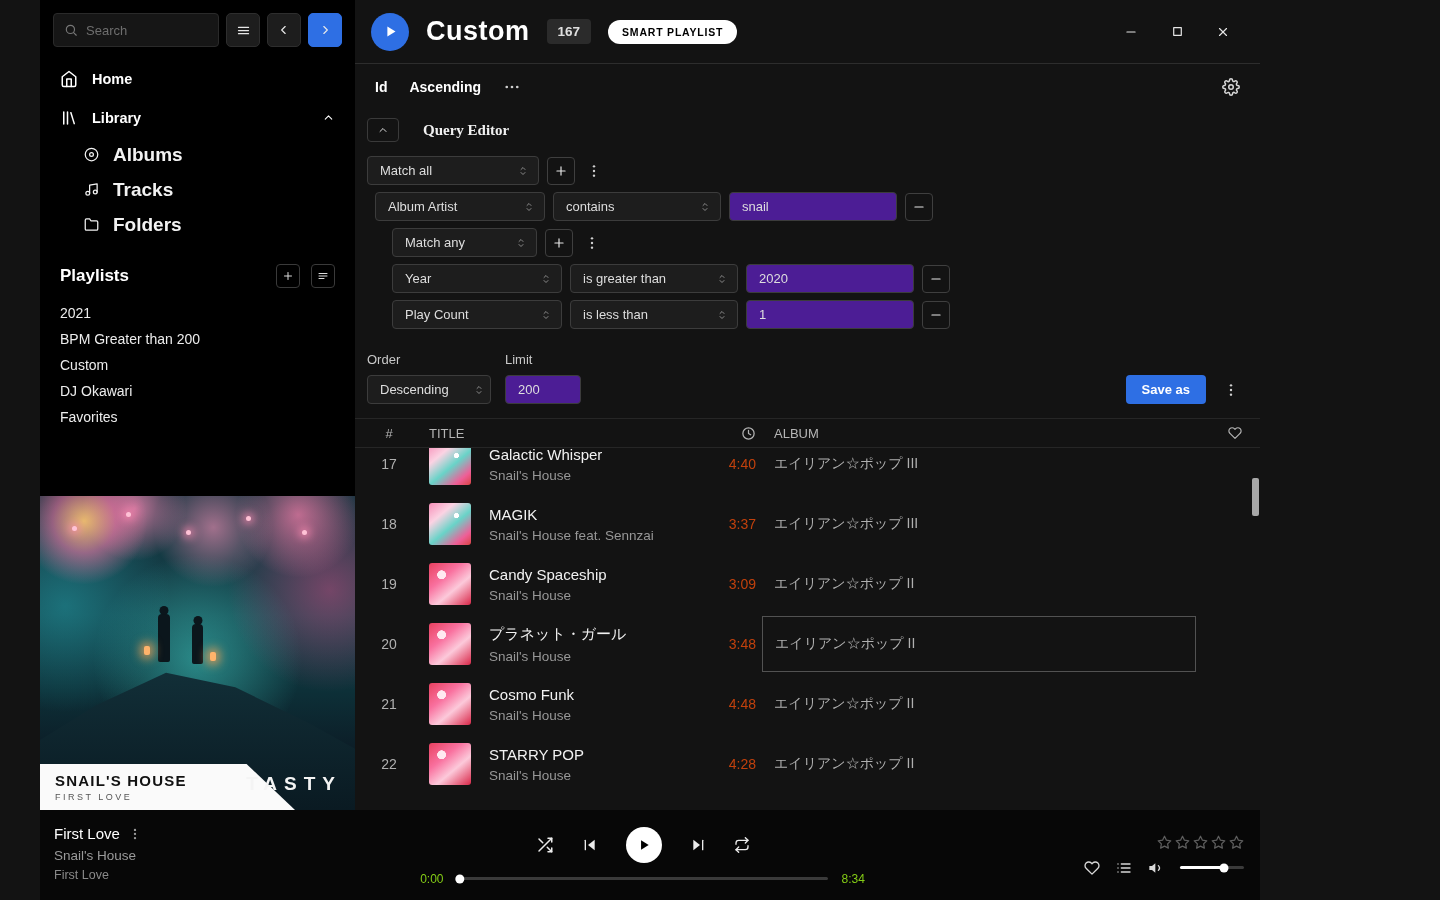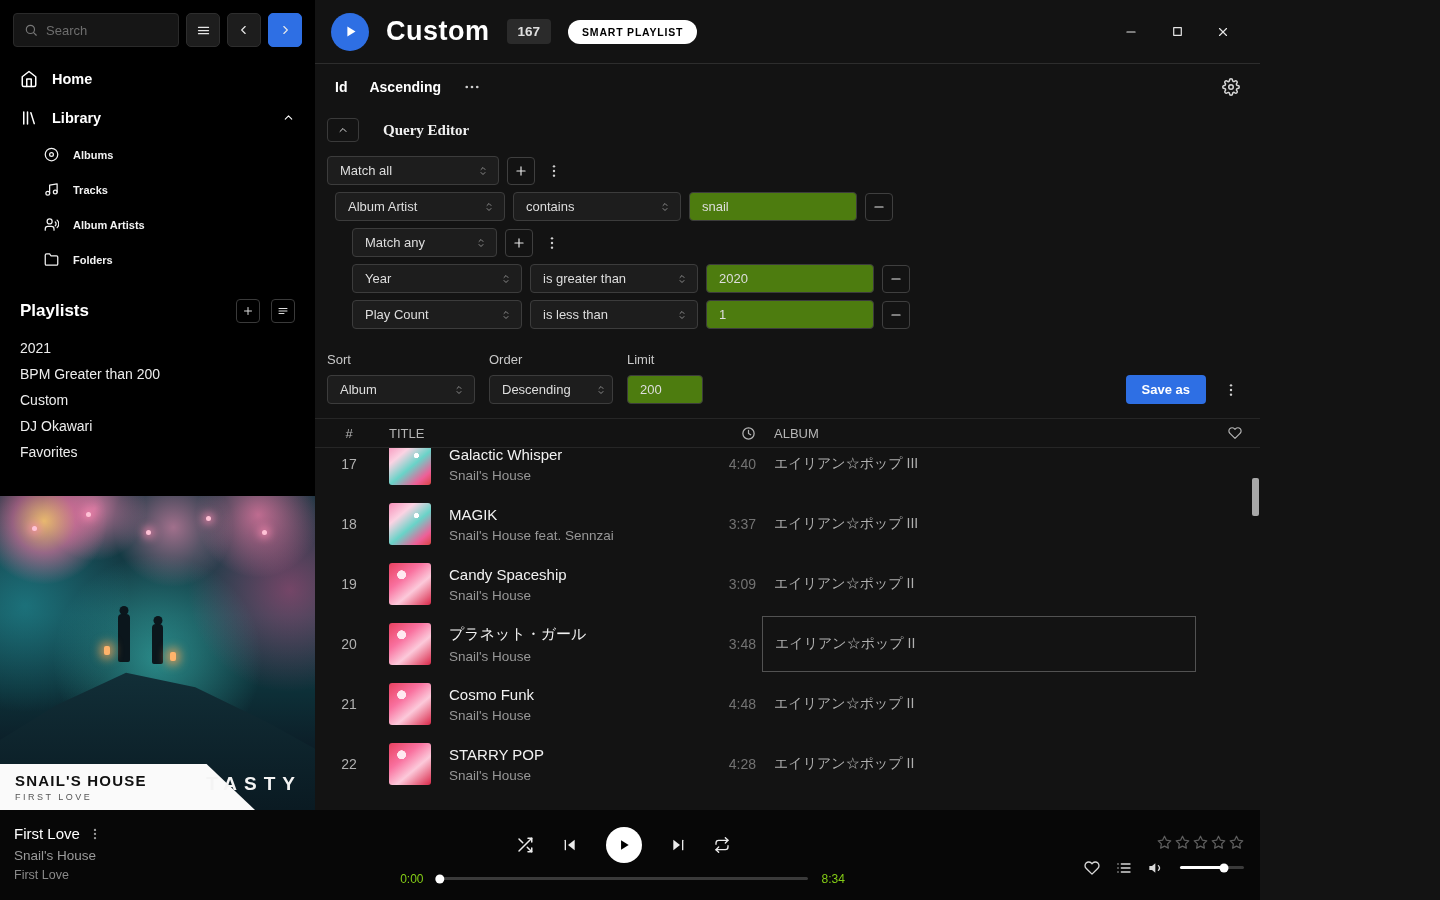--- a/index.html
+++ b/index.html
@@ -2,40 +2,40 @@
 <html><head>
 <meta charset="utf-8">
 <style>
   * { box-sizing: border-box; margin: 0; padding: 0; }
   :root { --accent:#2e6fe4; }
   html,body { width:1440px; height:900px; }
   body { background:#131313; color:#fff; font-family:"Liberation Sans",sans-serif; overflow:hidden; }
   button { font-family:inherit; cursor:pointer; }
   input { font-family:inherit; }
 
-  .app { width:1260px; height:900px; display:flex; flex-direction:column; }
+  .app { width:1260px; height:900px; display:flex; flex-direction:column;padding-left:40px; }
   .app-body { flex:1; display:flex; min-height:0; }
 
   
   .ic { width:16px; height:16px; fill:none; stroke:currentColor; stroke-width:2; stroke-linecap:round; stroke-linejoin:round; display:block; }
   .icf { fill:currentColor; stroke:none; }
   .s12{width:12px;height:12px;} .s13{width:13px;height:13px;} .s14{width:14px;height:14px;}
   .s18{width:18px;height:18px;} .s15{width:15px;height:15px;}
 
   
   .sidebar { width:315px; flex-shrink:0; background:#000; display:flex; flex-direction:column; }
   .search-row { display:flex; gap:7px; padding:13px 13px 12px 13px; align-items:center; }
   .search-box { flex:1; min-width:0; display:flex; align-items:center; gap:8px; height:34px; background:#161616; border:1px solid #2a2a2a; border-radius:4px; padding:0 10px; color:#777; }
   .search-box input { flex:1; min-width:0; background:transparent; border:none; outline:none; color:#ddd; font-size:13px; }
   .search-box input::placeholder { color:#6e6e6e; }
   .sq-btn { width:34px; height:34px; flex-shrink:0; display:flex; align-items:center; justify-content:center; background:#1d1d1d; border:1px solid #2e2e2e; border-radius:5px; color:#e8e8e8; }
   .sq-btn.accent { background:var(--accent); border-color:var(--accent); }
   .nav-item { display:flex; align-items:center; gap:14px; height:39px; padding:0 20px; font-size:14.5px; font-weight:700; color:#fff; cursor:pointer; }
   .nav-item .grow { flex:1; }
-  .nav-sub .nav-item { padding-left:44px; font-size:11px; height:35px; color:#f2f2f2; }
+  .nav-sub .nav-item { padding-left:44px; font-size:19px; height:35px; color:#f2f2f2; }
   .pl-header { display:flex; align-items:center; padding:22px 20px 10px 20px; gap:11px; }
   .pl-header h2 { font-size:17px; font-weight:800; flex:1; }
   .mini-btn { width:24px; height:24px; display:flex; align-items:center; justify-content:center; background:transparent; border:1px solid #3a3a3a; border-radius:4px; color:#ddd; }
   .pl-list { list-style:none; padding:2px 20px 0 20px; }
   .pl-list li { font-size:14px; color:#ececec; padding:5px 0; cursor:pointer; }
 
   
   .album-art { margin-top:auto; position:relative; width:315px; height:314px; overflow:hidden; cursor:pointer; background:
     radial-gradient(circle at 14% 8%, rgba(255,199,114,.9), rgba(255,122,170,.55) 8%, transparent 16%),
     radial-gradient(circle at 30% 4%, rgba(255,140,185,.75), transparent 14%),
@@ -74,21 +74,21 @@
   .gear-btn { margin-left:auto; background:none; border:none; color:#d8d8d8; padding:0; }
 
   .qe { padding-left:12px; flex-shrink:0; }
   .qe-head { display:flex; align-items:center; gap:24px; margin:8px 0 14px 0; }
   .qe-collapse { width:32px; height:24px; border:1px solid #3a3a3a; background:transparent; border-radius:4px; color:#ddd; display:flex; align-items:center; justify-content:center; }
   .qe-title { font-size:15px; font-weight:600; color:#f0f0f0;font-family:Liberation Serif, serif; }
   .qe-row { display:flex; align-items:center; gap:8px; margin-bottom:7px; }
   .indent1 { margin-left:8px; } .indent2 { margin-left:25px; }
   .sel { display:flex; align-items:center; justify-content:space-between; gap:24px; background:#1d1d1d; border:1px solid #3c3c3c; border-radius:4px; height:29px; padding:0 9px 0 12px; font-size:13px; color:#dedede; cursor:pointer; }
   .sel .ud { color:#8a8a8a; flex-shrink:0; }
-  .inp { background:#4d7c0f; border:1px solid #3c3c3c; border-radius:4px; height:29px; padding:0 12px; font-size:13px; color:#dedede; outline:none; }
+  .inp { background:#4c1d95; border:1px solid #3c3c3c; border-radius:4px; height:29px; padding:0 12px; font-size:13px; color:#dedede; outline:none; }
   .w-match{width:172px;} .w-field{width:170px;} .w-op{width:168px;} .w-val{width:168px;}
   .w-sort{width:148px;} .w-order{width:124px;} .w-limit{width:76px;}
   .icon-btn { width:28px; height:28px; border:1px solid #3f3f3f; border-radius:4px; background:transparent; color:#e8e8e8; display:flex; align-items:center; justify-content:center; flex-shrink:0; }
   .kebab { border:none; background:none; color:#d0d0d0; width:22px; height:28px; display:flex; align-items:center; justify-content:center; }
 
   .sort-bar { display:flex; align-items:flex-end; gap:14px; padding:16px 18px 0 12px; flex-shrink:0; }
   .sb-col { display:flex; flex-direction:column; gap:8px; }
   .sb-label { font-size:13px; color:#c9c9c9; }
   .save-btn { margin-left:auto; background:var(--accent); color:#fff; border:none; border-radius:4px; height:29px; padding:0 16px; font-size:13px; font-weight:700; }
 
@@ -103,21 +103,21 @@
   .rows { flex:1; overflow:hidden; }
   .rows .trow:first-child { margin-top:-14px; }
   .trow { height:60px; cursor:pointer; }
   .t-index { color:#b0b0b0; font-size:14px; text-align:center; }
   .thumb { width:42px; height:42px; border-radius:3px; }
   .thumb.a { background:radial-gradient(circle at 65% 30%, #ffffff 6%, transparent 7%),linear-gradient(140deg,#f78fb8 0%,#fbd3e3 28%,#69d3c8 55%,#ef5e97 82%,#d94343 100%); }
   .thumb.b { background:radial-gradient(circle at 30% 28%, #ffe9f0 10%, transparent 11%),linear-gradient(140deg,#e8405f 0%,#f9719f 35%,#fcc9da 62%,#d92748 100%); }
   .t-main { min-width:0; }
   .t-title { font-size:15px; color:#f2f2f2; white-space:nowrap; overflow:hidden; text-overflow:ellipsis; }
   .t-artist { font-size:13.5px; color:#979797; margin-top:5px; white-space:nowrap; overflow:hidden; text-overflow:ellipsis; }
-  .t-dur { justify-self:end; color:#737373; font-size:14px; }
+  .t-dur { justify-self:end; color:#c2410c; font-size:14px; }
   .t-album { color:#b0b0b0; font-size:14px; }
   .t-album.outlined { border:1px solid #525252; height:56px; display:flex; align-items:center; padding:0 12px; margin-left:-12px; width:calc(100% + 24px); }
   .scroll-thumb { position:absolute; right:1px; top:60px; width:7px; height:38px; background:#a8a8a8; border-radius:2px; cursor:pointer; }
 
   
   .playerbar { height:90px; flex-shrink:0; background:#070707; display:flex; align-items:stretch; }
   .np { width:315px; flex-shrink:0; padding:15px 0 0 14px; }
   .np-title-row { display:flex; align-items:center; gap:8px; }
   .np-title { font-size:15px; color:#fff; }
   .np-kebab { background:none; border:none; color:#9a9a9a; padding:0; }
@@ -206,29 +206,20 @@
           <div class="nav-item">
             <svg class="ic s15" viewBox="0 0 24 24">
                 <path d="M9 18V5l12-2v13"></path>
                 <circle cx="6" cy="18" r="3"></circle>
                 <circle cx="18" cy="16" r="3"></circle>
               </svg>
             <span>Tracks</span>
           </div>
           <div class="nav-item">
             <svg class="ic s15" viewBox="0 0 24 24">
-                <path d="M16 21v-2a4 4 0 0 0-4-4H6a4 4 0 0 0-4 4v2"></path>
-                <circle cx="9" cy="7" r="4"></circle>
-                <path d="M18 8a4 4 0 0 1 0 6"></path>
-                <path d="M21 5a8 8 0 0 1 0 12"></path>
-              </svg>
-            <span>Album Artists</span>
-          </div>
-          <div class="nav-item">
-            <svg class="ic s15" viewBox="0 0 24 24">
                 <path d="M22 19a2 2 0 0 1-2 2H4a2 2 0 0 1-2-2V5a2 2 0 0 1 2-2h5l2 3h9a2 2 0 0 1 2 2z"></path>
               </svg>
             <span>Folders</span>
           </div>
         </div>
       </nav>
 
       <div class="pl-header">
         <h2>Playlists</h2>
         <button class="mini-btn">
@@ -442,30 +433,20 @@
           <button class="icon-btn">
             <svg class="ic s14" viewBox="0 0 24 24">
                 <line x1="5" y1="12" x2="19" y2="12"></line>
               </svg>
           </button>
         </div>
       </section>
 
       <div class="sort-bar">
         <div class="sb-col">
-          <span class="sb-label">Sort</span>
-          <div class="sel w-sort">
-            <span>Album</span>
-            <svg class="ic s12 ud" viewBox="0 0 24 24">
-                <polyline points="8 9 12 5 16 9"></polyline>
-                <polyline points="8 15 12 19 16 15"></polyline>
-              </svg>
-          </div>
-        </div>
-        <div class="sb-col">
           <span class="sb-label">Order</span>
           <div class="sel w-order">
             <span>Descending</span>
             <svg class="ic s12 ud" viewBox="0 0 24 24">
                 <polyline points="8 9 12 5 16 9"></polyline>
                 <polyline points="8 15 12 19 16 15"></polyline>
               </svg>
           </div>
         </div>
         <div class="sb-col">

